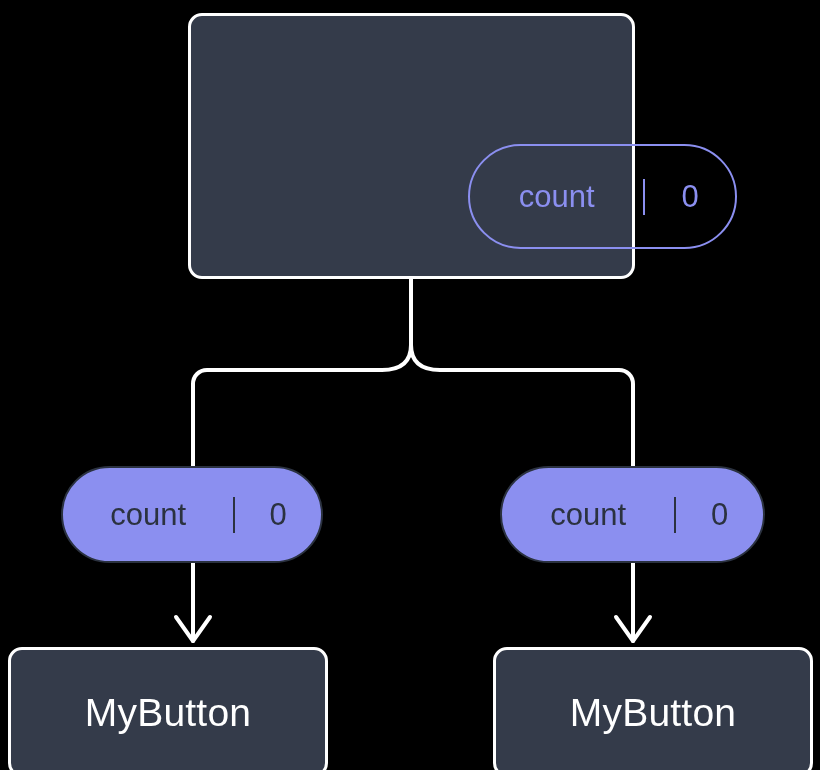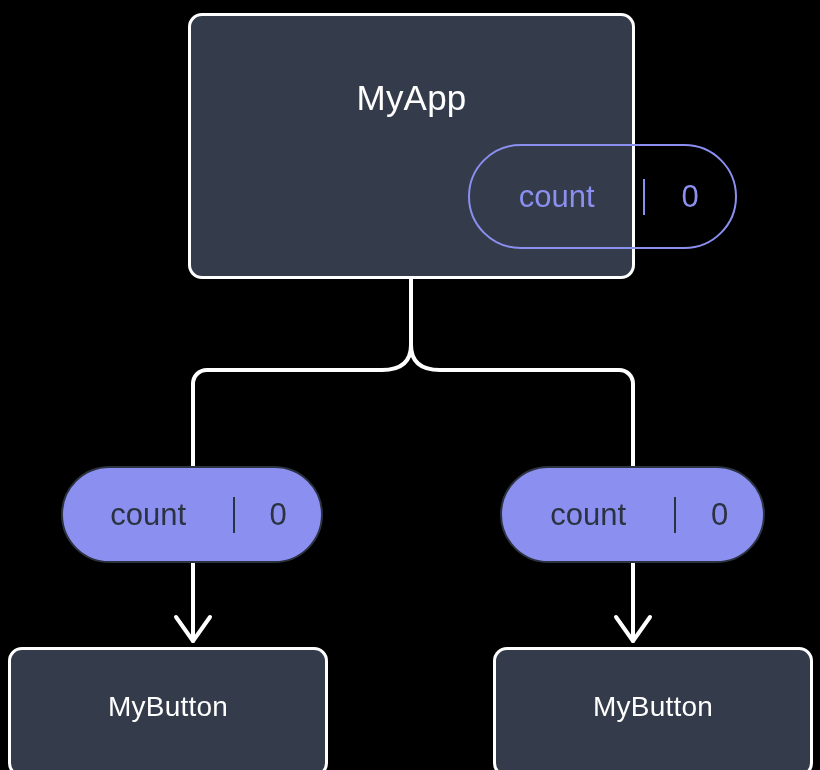--- a/index.html
+++ b/index.html
@@ -45,21 +45,21 @@
     font-size: 35px;
     font-family: "Liberation Sans", sans-serif;
     letter-spacing: 0.2px;
     white-space: nowrap;
   }
   #myapp-box { left: 188px; top: 13px; width: 447px; height: 266px; }
   #myapp-title { top: 62px; font-size: 35px; }
 
   #mybutton-box-left  { left: 8px;   top: 647px; width: 320px; height: 130px; }
   #mybutton-box-right { left: 493px; top: 647px; width: 320px; height: 130px; }
-  .mybutton-title { top: 41px; font-size: 28px; }
+  .mybutton-title { top: 41px; font-size: 39px; }
 
   
   .pill {
     position: absolute;
     display: flex;
     align-items: center;
     box-sizing: border-box;
     border-radius: 999px;
     overflow: hidden;
   }
@@ -116,21 +116,20 @@
     <path d="M 411 345 C 411 363 422 370 440 370 L 619 370 C 627 370 633 376 633 384 L 633 470" fill="none" stroke="#ffffff" stroke-width="4" stroke-linecap="round"></path>
 
     <path d="M 193 563 L 193 641" fill="none" stroke="#ffffff" stroke-width="4" stroke-linecap="round"></path>
     <path d="M 176 617 L 193 641 L 210 617" fill="none" stroke="#ffffff" stroke-width="4" stroke-linecap="round" stroke-linejoin="round"></path>
 
     <path d="M 633 563 L 633 641" fill="none" stroke="#ffffff" stroke-width="4" stroke-linecap="round"></path>
     <path d="M 616 617 L 633 641 L 650 617" fill="none" stroke="#ffffff" stroke-width="4" stroke-linecap="round" stroke-linejoin="round"></path>
   </svg>
 
   <div id="myapp-box" class="comp-box">
-    <div id="myapp-title" class="comp-title">MyApp</div>
 
     <div id="pill-myapp" class="pill outlined">
       <div class="pill-key">count</div>
       <div class="pill-val">0</div>
     </div>
   </div>
 
   <div id="pill-left" class="pill filled">
     <div class="pill-key">count</div>
     <div class="pill-val">0</div>

